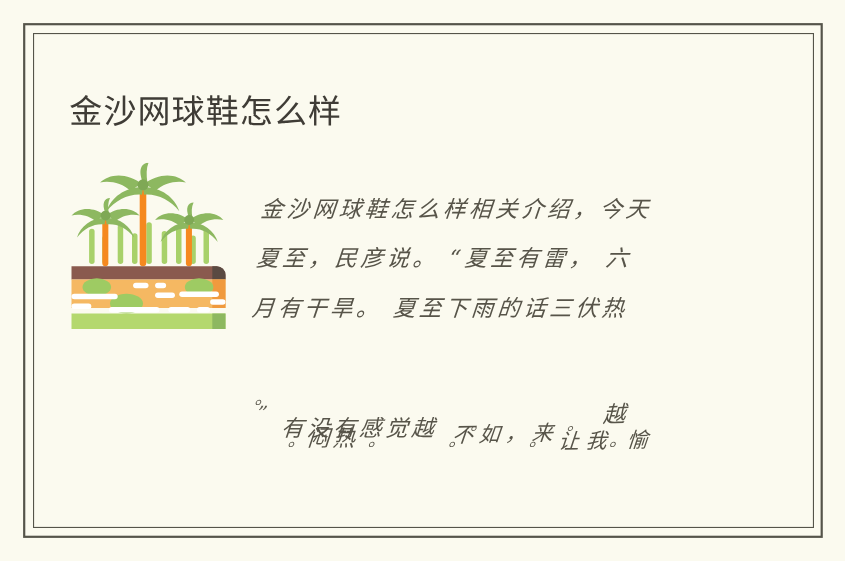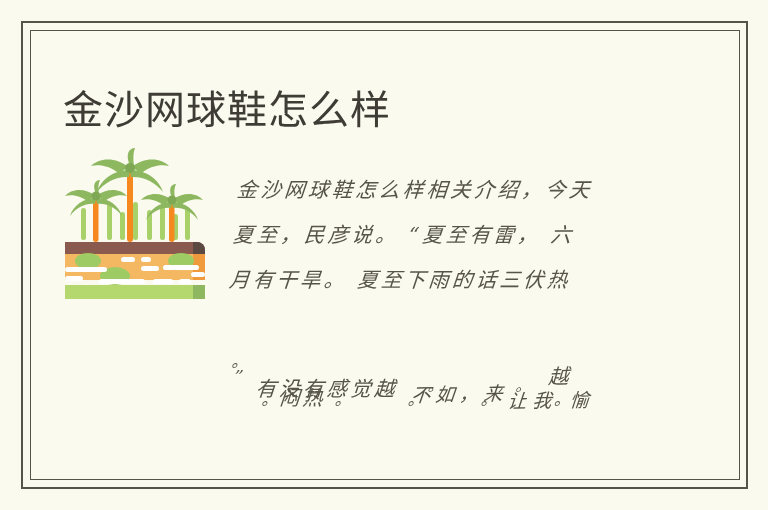--- a/index.html
+++ b/index.html
@@ -50,21 +50,21 @@
     top: 30px;
     width: 710px;
     height: 450px;
     box-sizing: border-box;
   }
 
   .page-title {
     position: absolute;
     left: 33px;
     top: 33px;
-    font-size: 40px;
+    font-size: 30px;
     line-height: 40px;
     letter-spacing: 1px;
     color: #3f3c36;
     font-weight: 400;
     white-space: nowrap;
     font-family: "Liberation Sans", "DejaVu Sans", sans-serif;
   }
 
   
   .illustration {

